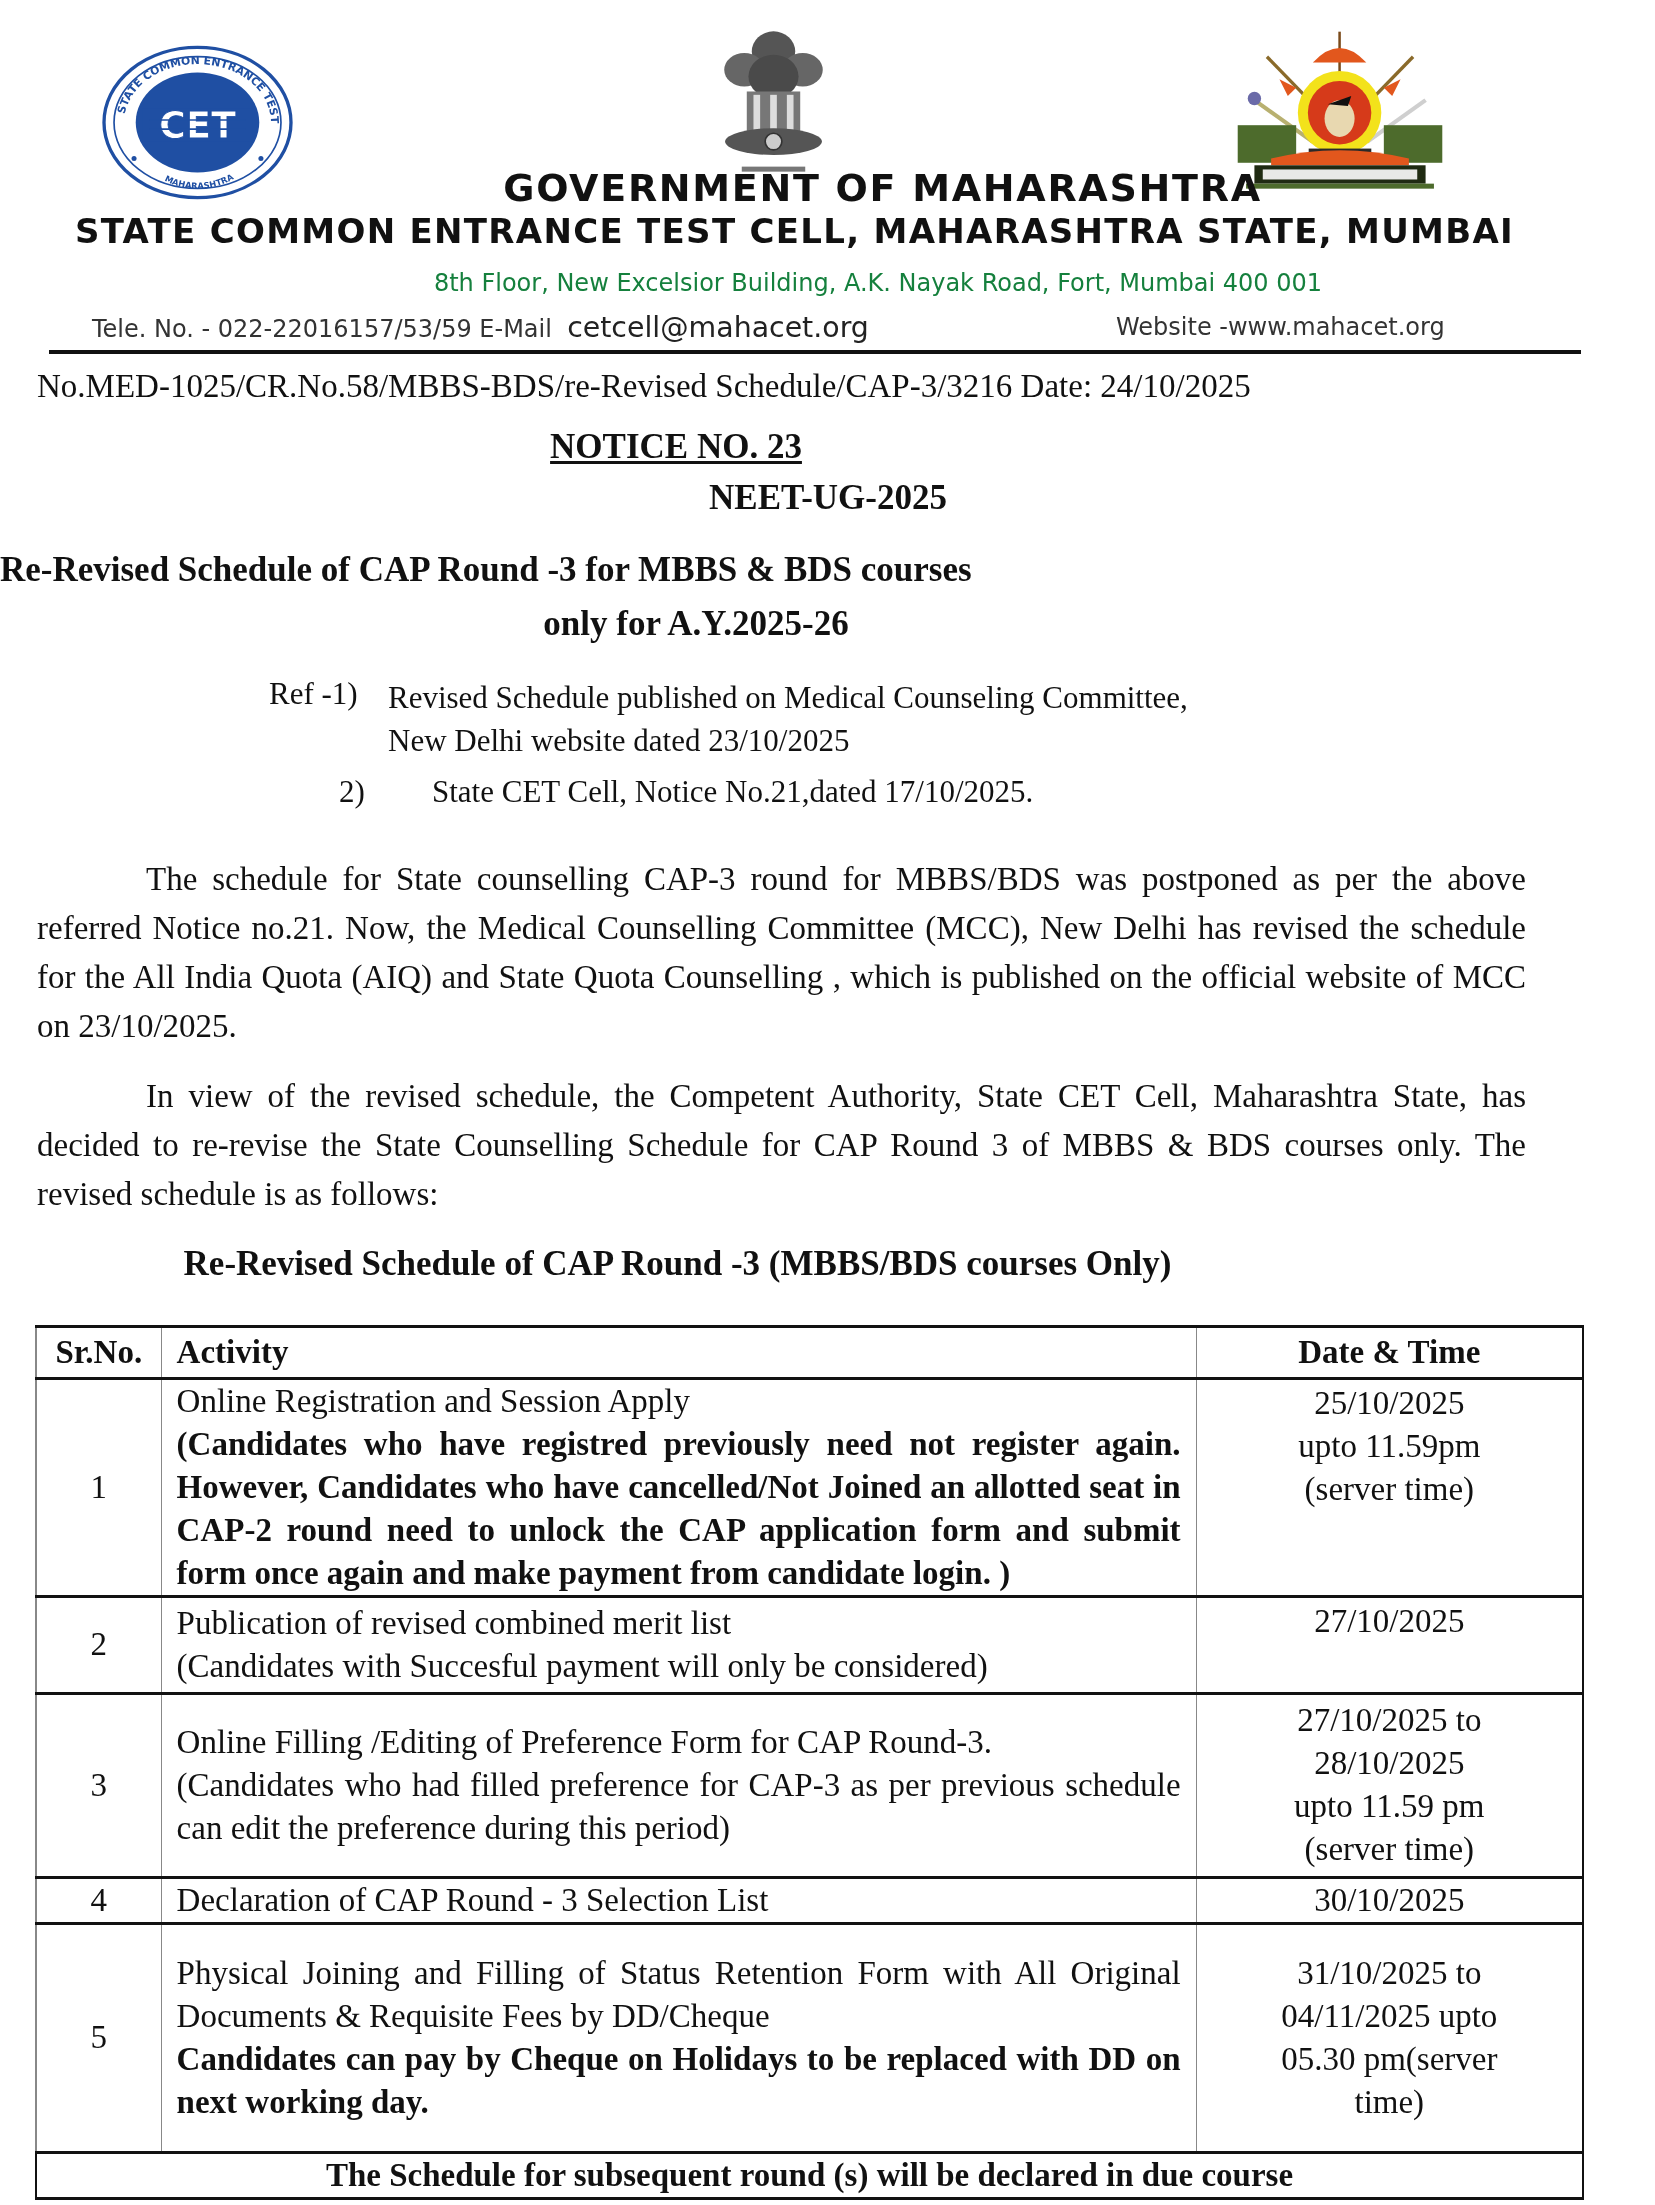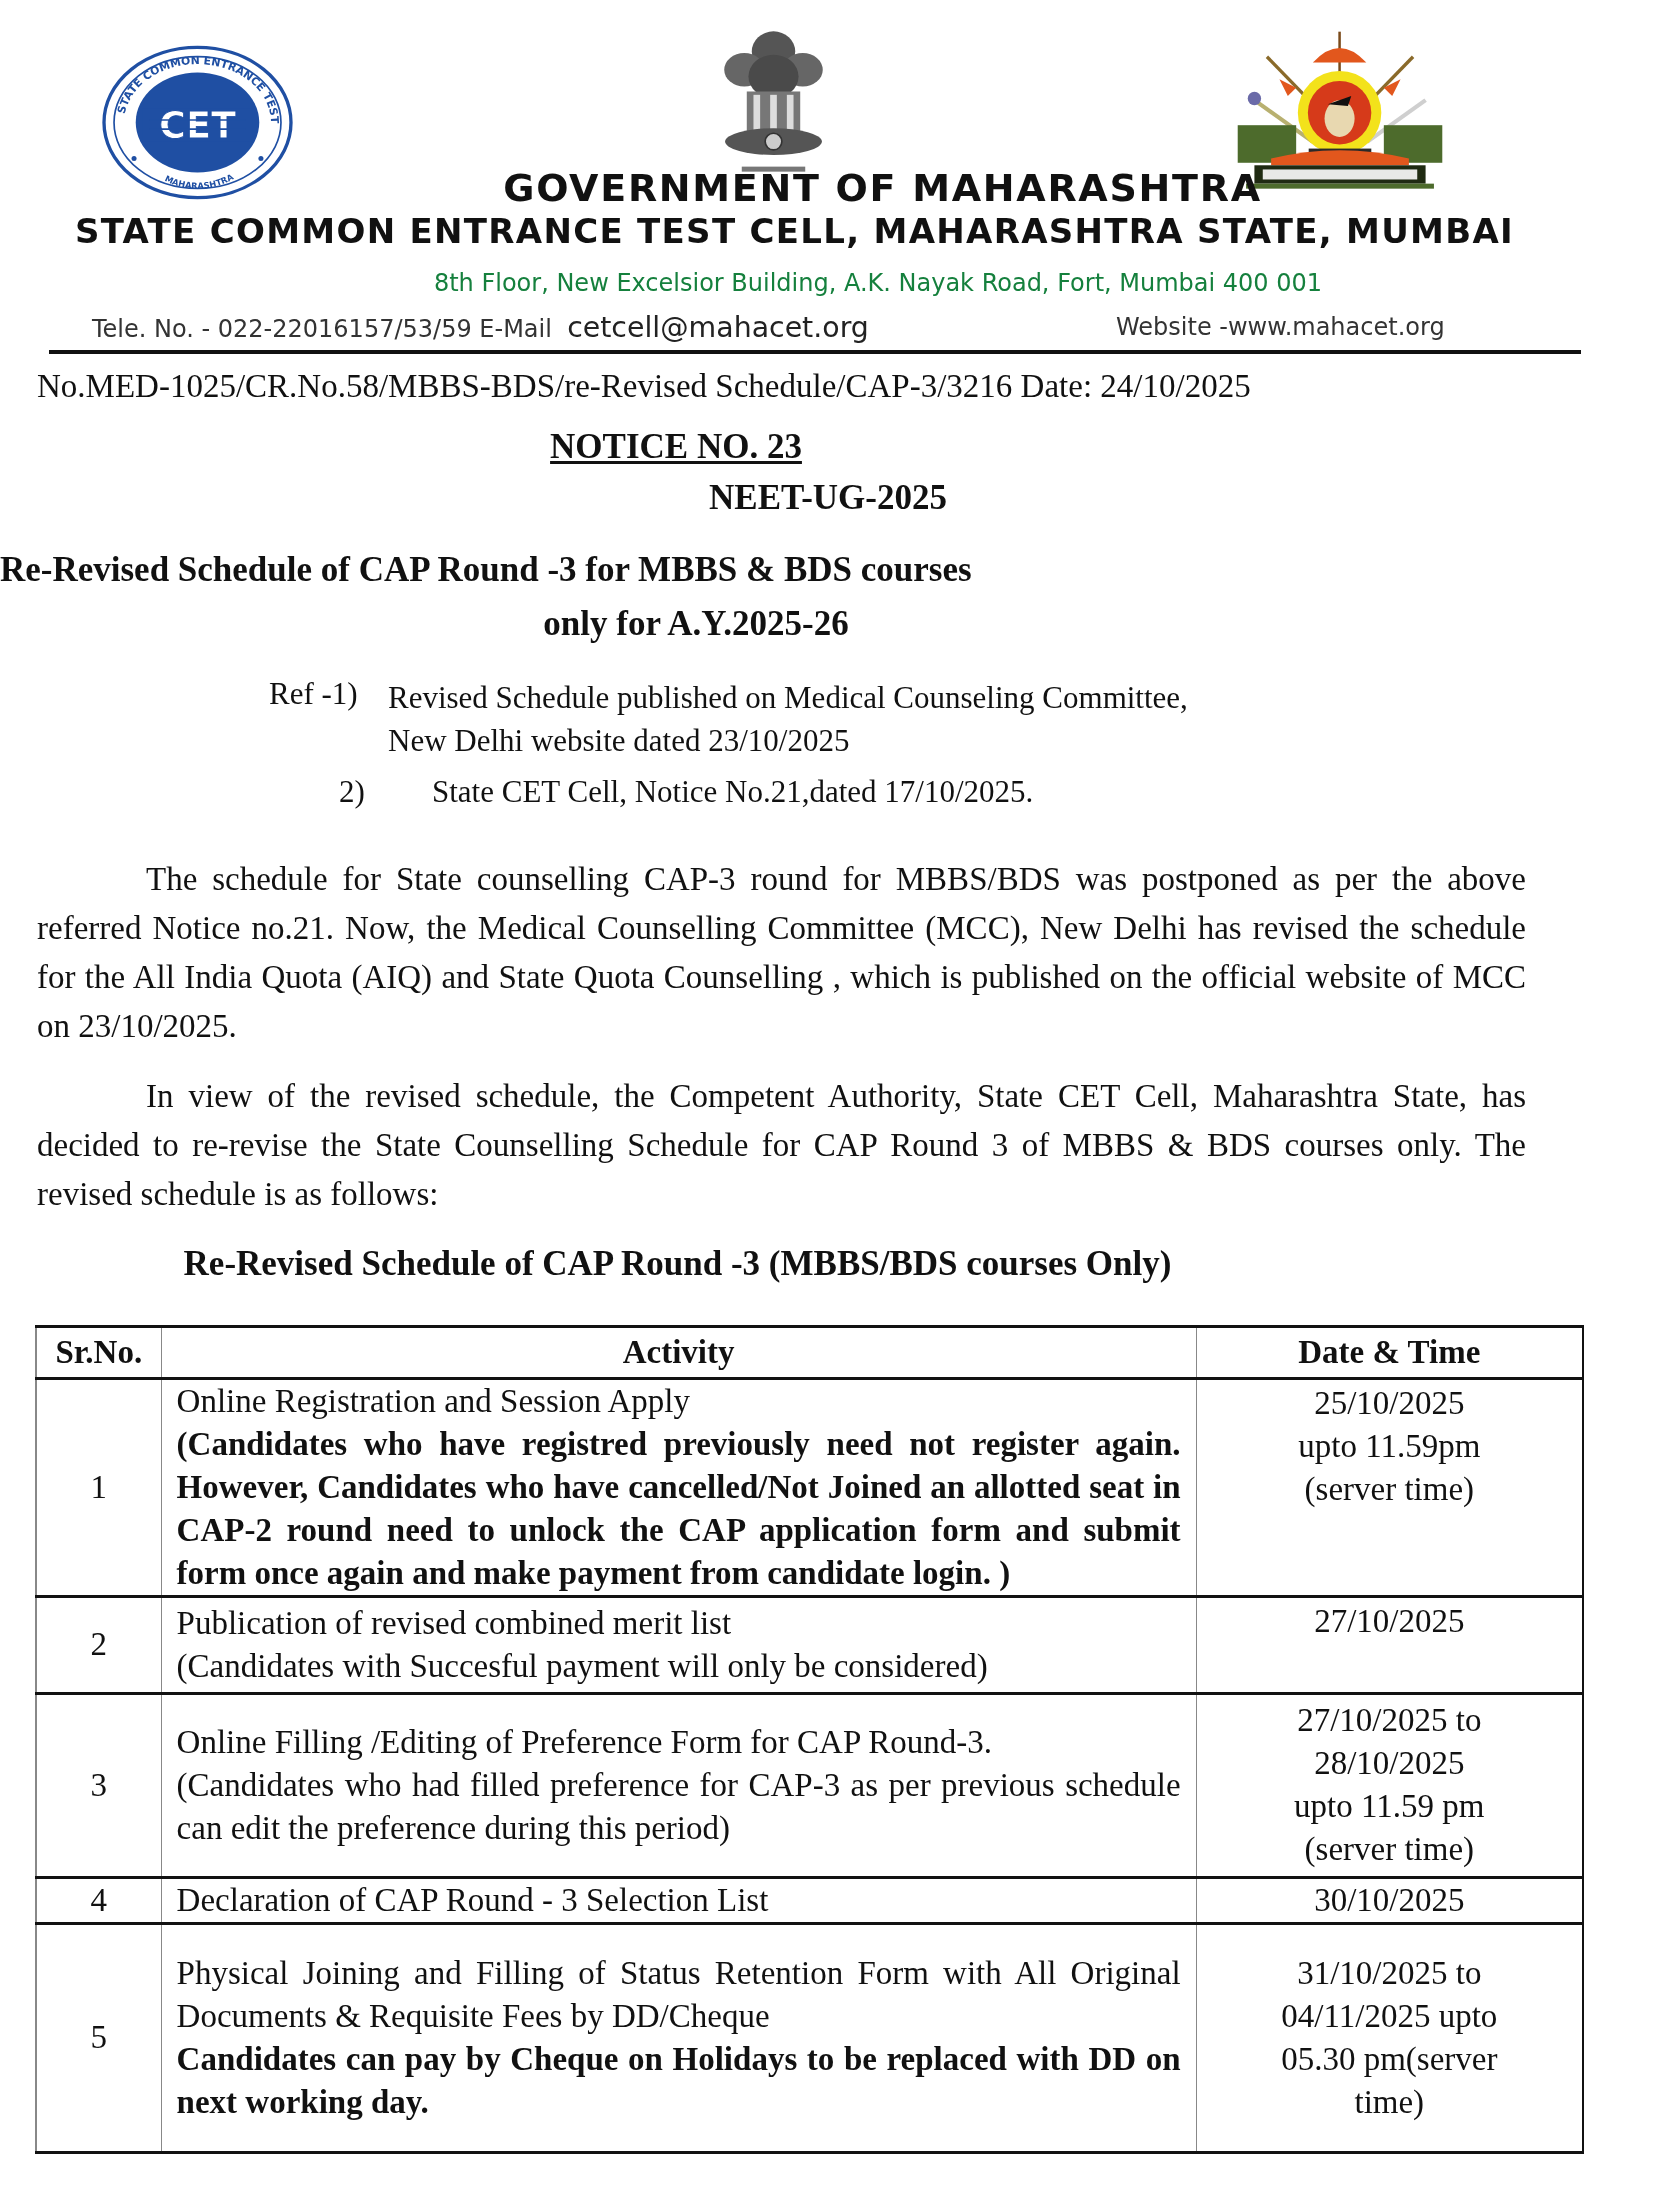--- a/index.html
+++ b/index.html
@@ -158,21 +158,21 @@
 <div class="abs serif para para2">
     <p>In view of the revised schedule, the Competent Authority, State CET Cell, Maharashtra State, has decided to re-revise the State Counselling Schedule for CAP Round 3 of MBBS &amp; BDS courses only. The revised schedule is as follows:</p>
   </div>
 
 <div class="abs serif table-title">Re-Revised Schedule of CAP Round -3 (MBBS/BDS courses Only)</div>
 
 <table class="abs serif sched">
   <thead>
     <tr>
       <th class="col-sr left-edge">Sr.No.</th>
-      <th class="col-act" style="text-align:center">Activity</th>
+      <th class="col-act" style="text-align:left">Activity</th>
       <th class="col-date right-edge">Date &amp; Time</th>
     </tr>
   </thead>
   <tbody>
     <tr class="row1">
       <td class="col-sr left-edge">1</td>
       <td class="col-act">
         <span class="act-line">Online Registration and Session Apply</span>
         <span class="act-line bold">(Candidates who have registred previously need not register again. However, Candidates who have cancelled/Not Joined an allotted seat in CAP-2 round need to unlock the CAP application form and submit form once again and make payment from candidate login. )</span>
       </td>
@@ -220,15 +220,18 @@
         <span class="act-line">Physical Joining and Filling of Status Retention Form with All Original Documents &amp; Requisite Fees by DD/Cheque</span>
         <span class="act-line bold">Candidates can pay by Cheque on Holidays to be replaced with DD on next working day.</span>
       </td>
       <td class="col-date right-edge">
         <span class="act-line">31/10/2025 to</span>
         <span class="act-line">04/11/2025 upto</span>
         <span class="act-line">05.30 pm(server</span>
         <span class="act-line">time)</span>
       </td>
     </tr>
+    <tr>
+      <td colspan="3" class="footer-cell">The Schedule for subsequent round (s) will be declared in due course</td>
+    </tr>
   </tbody>
 </table>
 
 
 </body></html>

